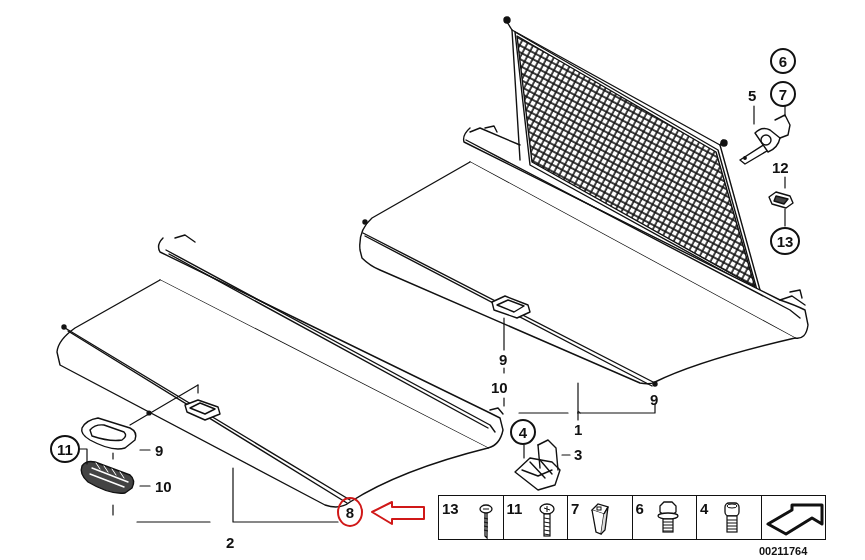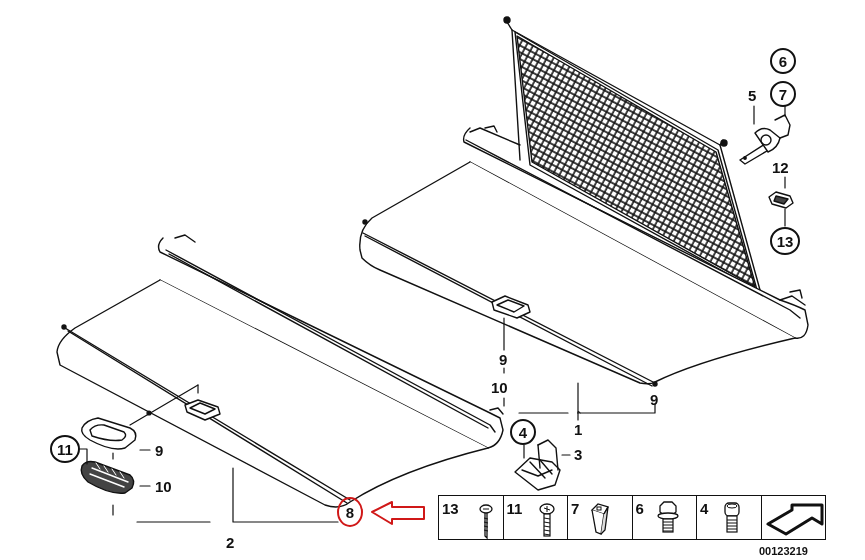--- a/index.html
+++ b/index.html
@@ -230,13 +230,13 @@
       <path d="M30,24 L40,24 M30,27 L40,27 M30,30 L40,30 M30,33 L40,33" stroke="#111"></path>
     </svg>
   </div>
   <div class="cell">
     <svg width="64" height="44">
       <path d="M6,28 L30,14 L30,9 L60,9 L60,28 L50,22 L24,38 Z" fill="#fff" stroke="#111" stroke-width="3" stroke-linejoin="round"></path>
     </svg>
   </div>
 </div>
 
-<div id="doc-id">00123219</div>
+<div id="doc-id">00211764</div>
 
 </body></html>

